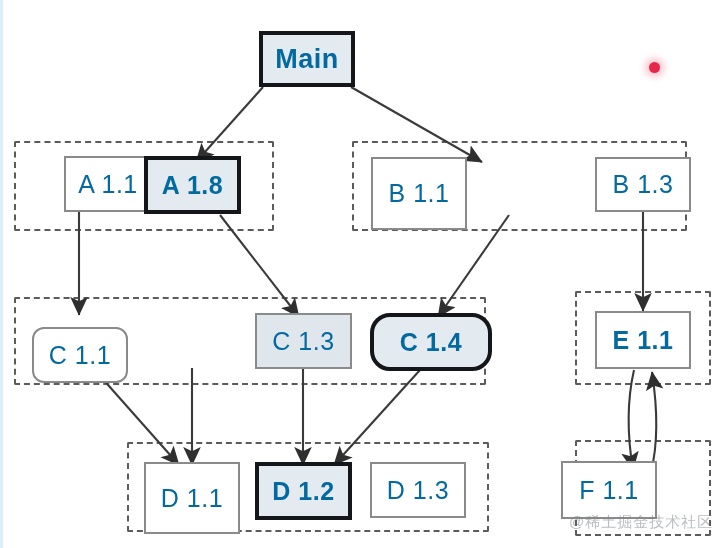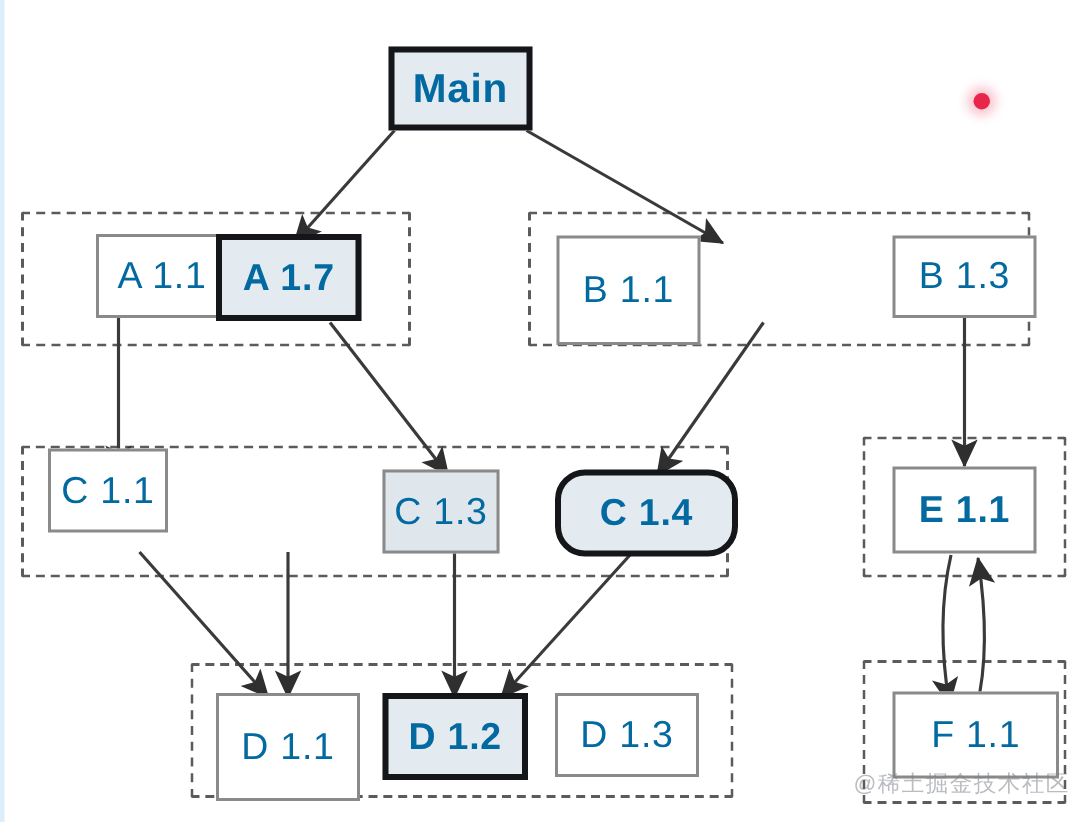--- a/index.html
+++ b/index.html
@@ -134,33 +134,33 @@
 
       <path d="M634,370 C626,405 628,440 633,470"></path>
 
       <path d="M651,472 C659,440 657,405 652,372"></path>
     </g>
   </svg>
 
   <div class="node root" style="left:259px; top:31px; width:96px; height:56px;">Main</div>
 
   <div class="node" style="left:32px; top:156px; width:88px; height:56px;margin-left:32px;">A 1.1</div>
-  <div class="node strong" style="left:144px; top:156px; width:97px; height:58px;">A 1.7</div>
+  <div class="node strong" style="left:144px; top:156px; width:97px; height:58px;">A 1.8</div>
 
   <div class="node" style="left:371px; top:157px; width:96px; height:73px;">B 1.1</div>
   <div class="node" style="left:595px; top:157px; width:96px; height:55px;">B 1.3</div>
 
-  <div class="node" style="left:32px; top:299px; width:80px; height:56px;">C 1.1</div>
-  <div class="node tinted" style="left:255px; top:313px; width:78px; height:56px;">C 1.3</div>
+  <div class="node" style="left:32px; top:327px; width:96px; height:56px;border-radius:12px;">C 1.1</div>
+  <div class="node tinted" style="left:255px; top:313px; width:97px; height:56px;">C 1.3</div>
   <div class="node strong" style="left:370px; top:313px; width:122px; height:58px;border-radius:20px;">C 1.4</div>
 
   <div class="node" style="left:144px; top:462px; width:96px; height:72px;">D 1.1</div>
   <div class="node strong" style="left:255px; top:462px; width:97px; height:58px;">D 1.2</div>
   <div class="node" style="left:370px; top:462px; width:96px; height:56px;">D 1.3</div>
 
   <div class="node" style="left:595px; top:311px; width:96px; height:58px;font-weight:bold;">E 1.1</div>
-  <div class="node" style="left:595px; top:461px; width:111px; height:58px;">F 1.1</div>
+  <div class="node" style="left:561px; top:461px; width:96px; height:58px;">F 1.1</div>
 
   <div class="dot-marker" style="left:649px; top:62px;"></div>
 
   <div class="watermark" style="left:569px; top:513px;">@稀土掘金技术社区</div>
 
 </div>
 
 </body></html>

